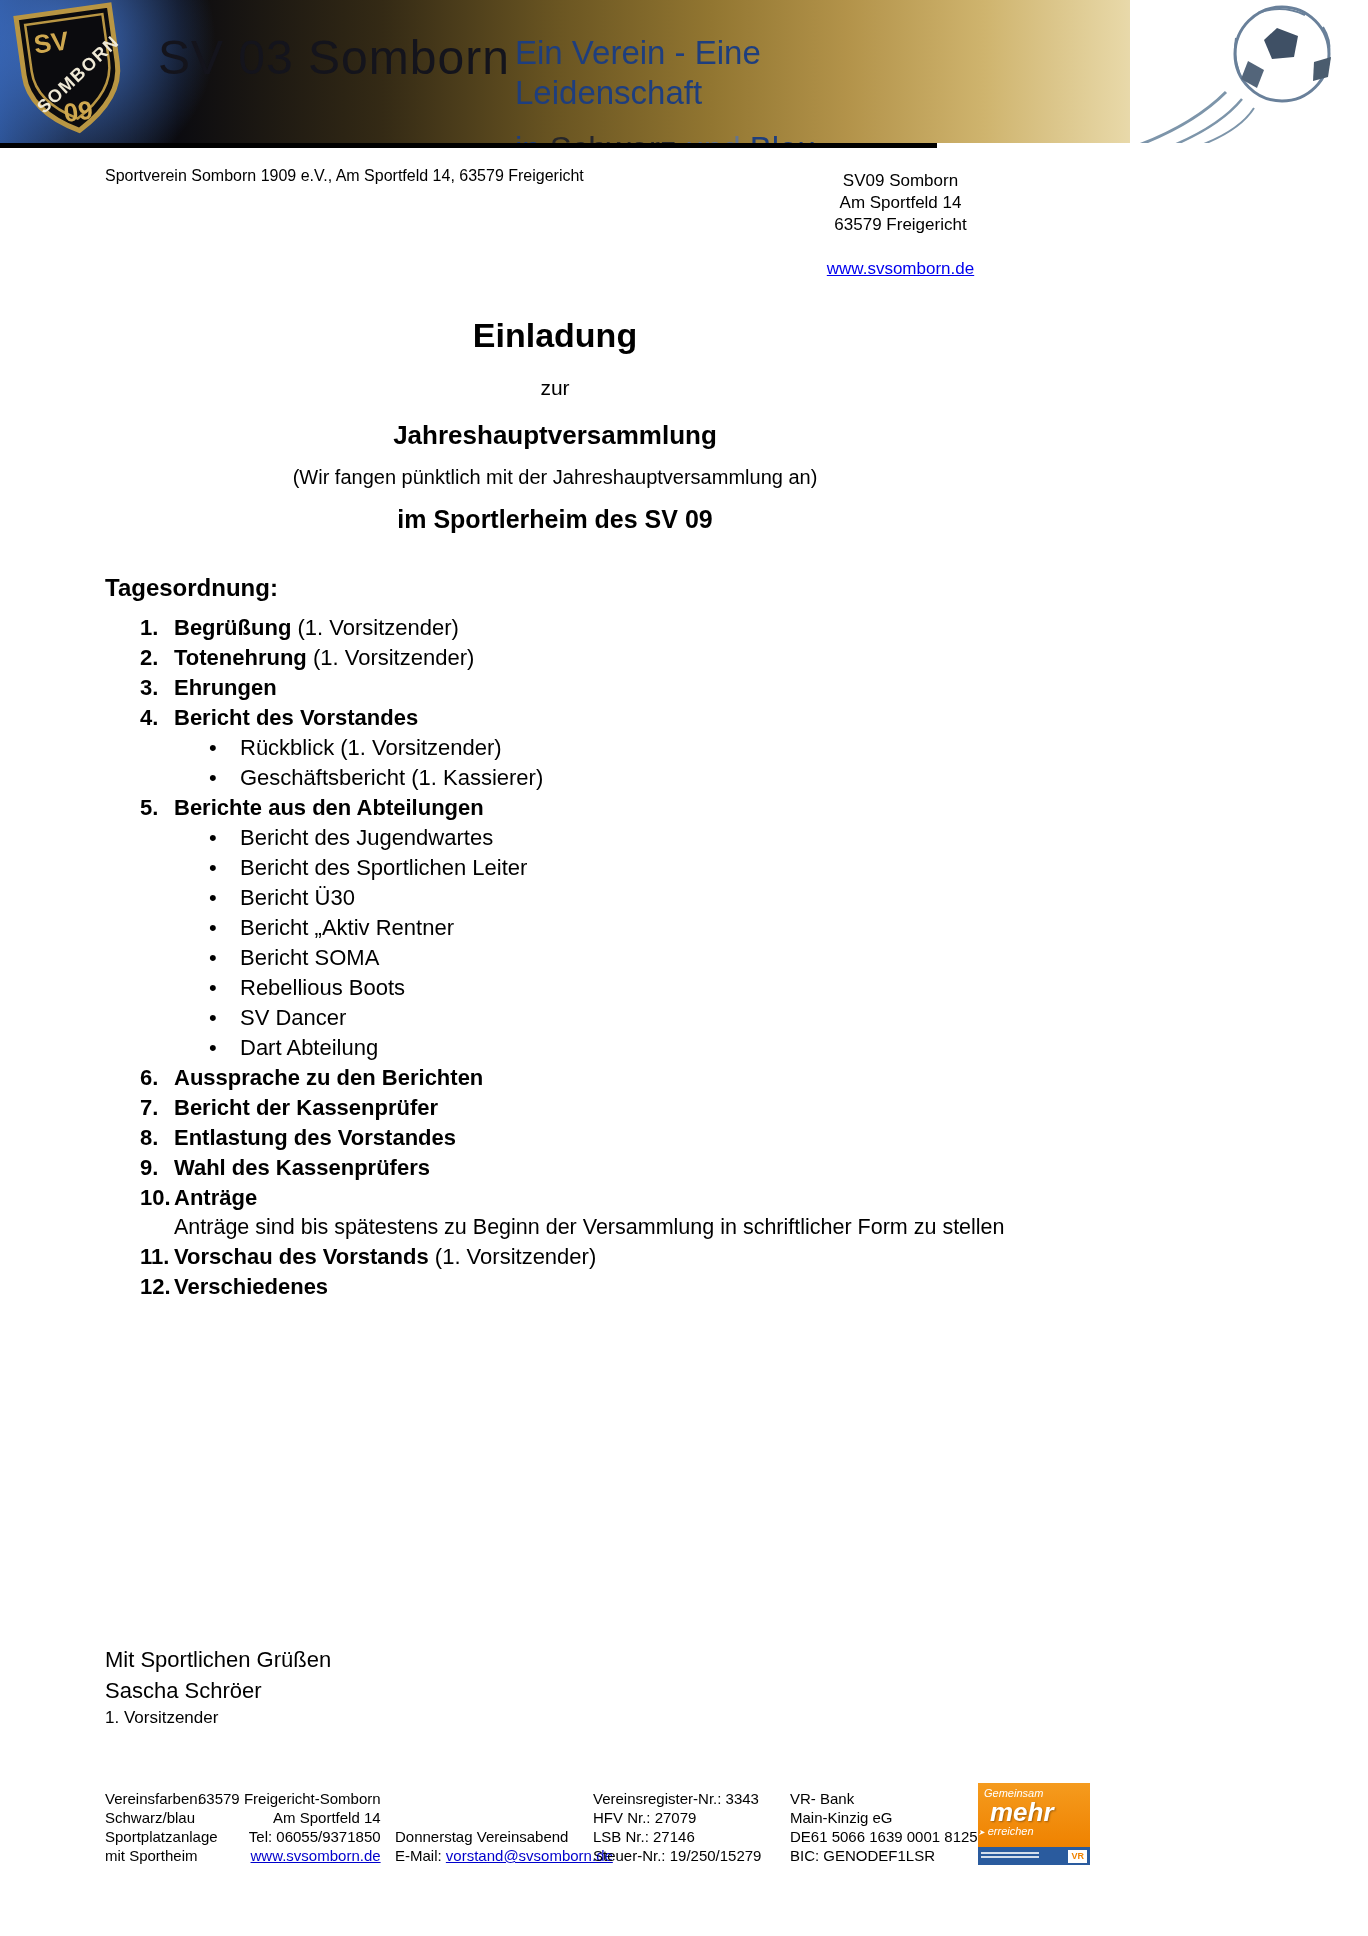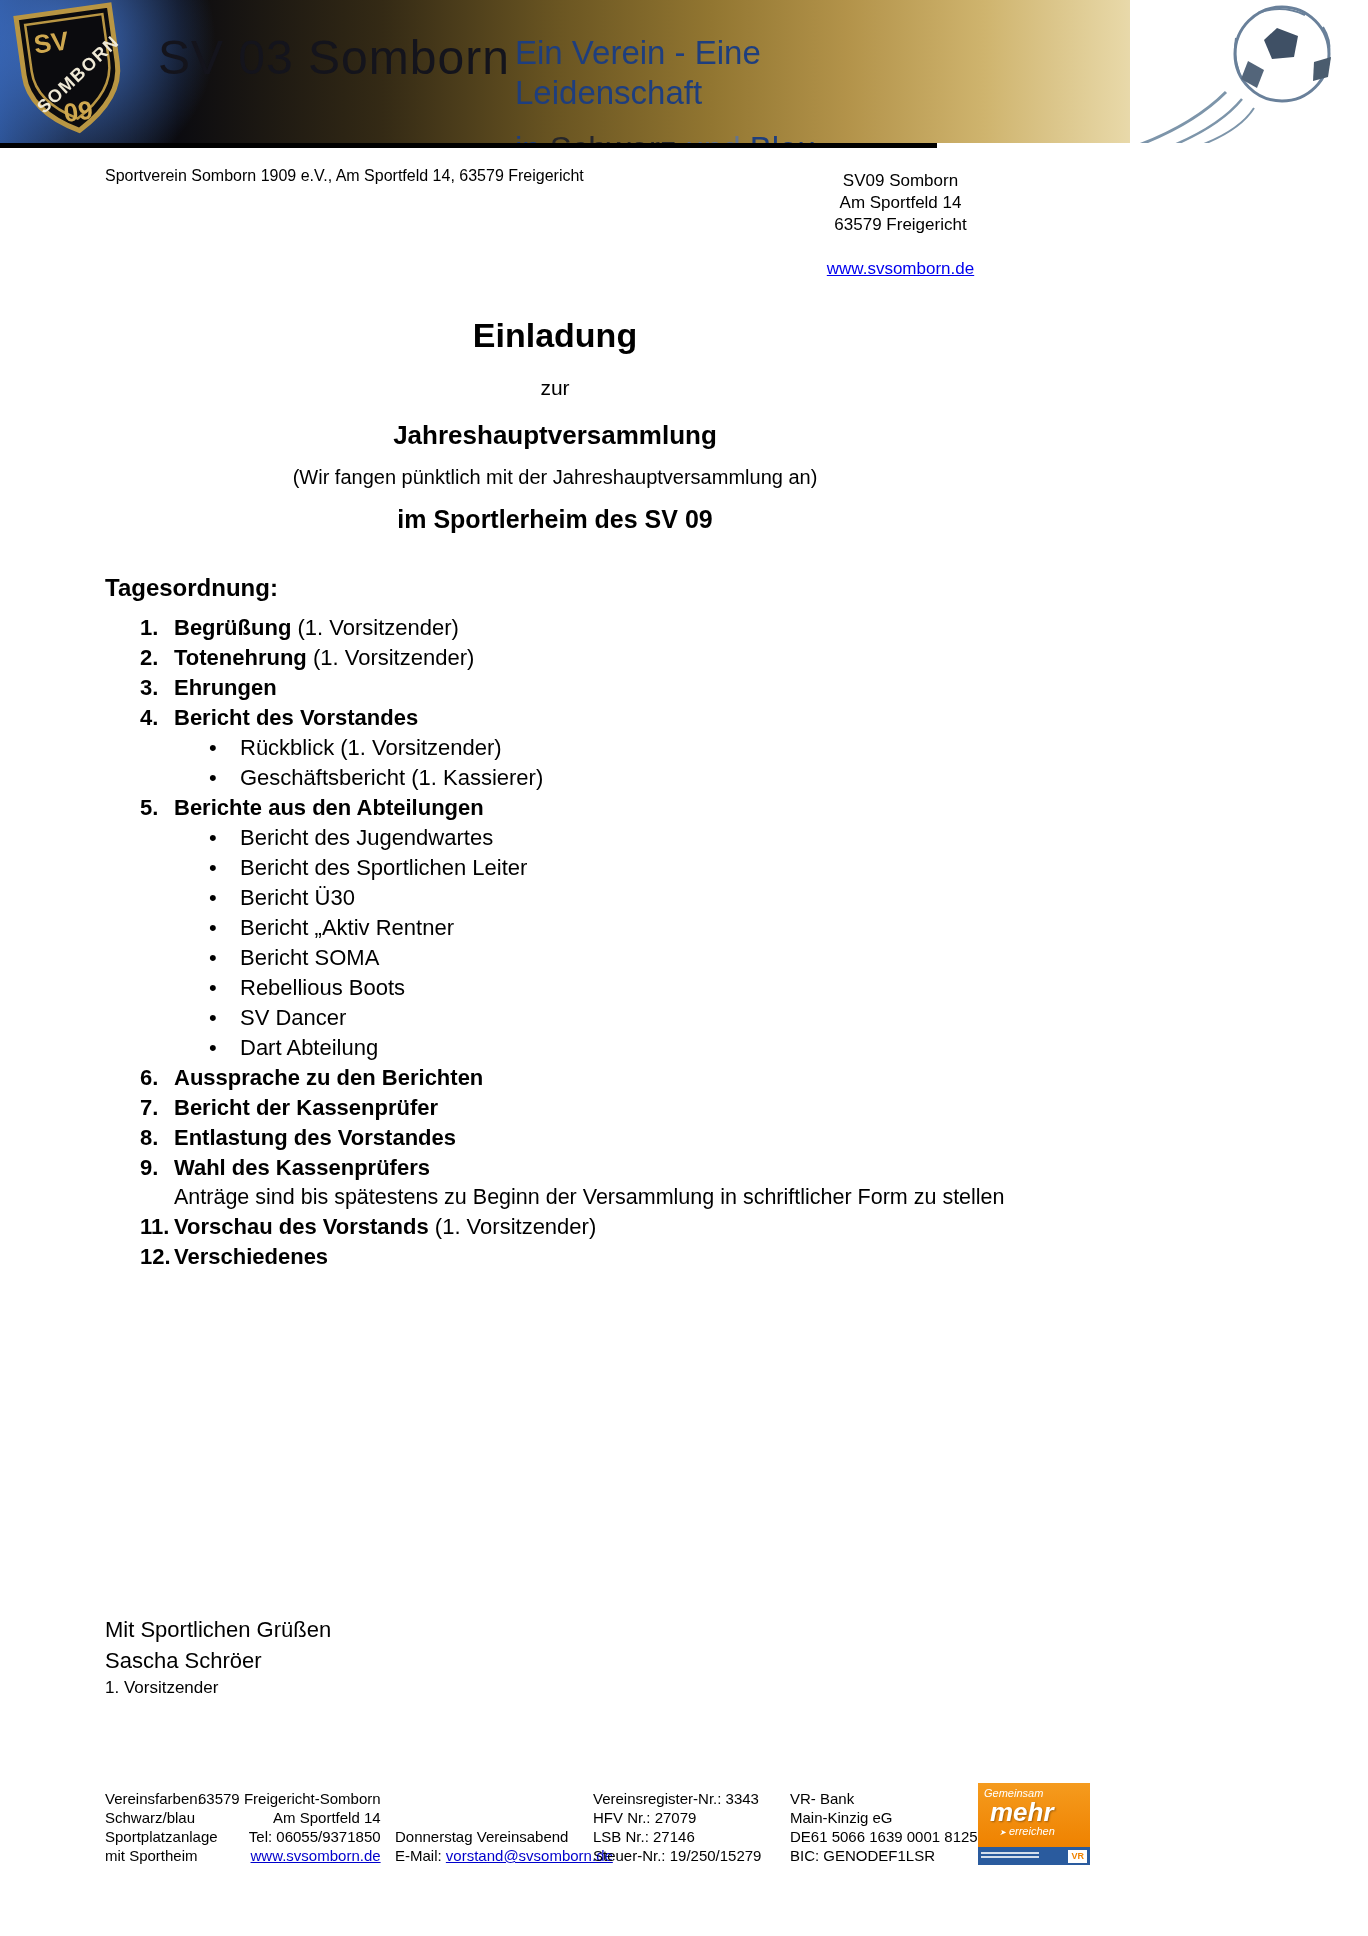--- a/index.html
+++ b/index.html
@@ -58,21 +58,21 @@
   .footer { position:absolute; left:0; top:1789px; width:1368px; height:110px; font-size:15px; line-height:19px; }
   .fcol { position:absolute; top:0; }
   .fcol1 { left:105px; } .fcol2 { left:198px;text-align:right; } .fcol3 { left:395px; padding-top:38px; }
   .fcol4 { left:593px; } .fcol5 { left:790px; }
   .flink { color:#0000cc; text-decoration:underline; cursor:pointer; }
 
   .vr-logo { position:absolute; left:978px; top:-6px; width:112px; height:84px; overflow:hidden; }
   .vr-top { position:relative; background:linear-gradient(180deg,#f59b1e,#ef8200); height:64px; color:#fff; }
   .vr-gemeinsam { font-size:11px; font-style:italic; padding:4px 0 0 6px; line-height:12px; }
   .vr-mehr { font-size:26px; font-weight:bold; font-style:italic; line-height:26px; padding-left:12px; text-shadow:1px 1px 2px rgba(0,0,0,.35); }
-  .vr-erreichen { font-size:11px; font-style:italic; text-align:center; padding-right:14px; line-height:13px; }
+  .vr-erreichen { font-size:11px; font-style:italic; text-align:left; padding-right:14px; line-height:13px; }
   .vr-arrow { display:inline-block; margin-right:3px; font-size:8px; }
   .vr-strip { background:#2a5b9e; height:18px; display:flex; align-items:center; justify-content:space-between; padding:4px 3px; }
   .vr-strip-lines { width:58px; height:8px;
     background:repeating-linear-gradient(180deg, rgba(255,255,255,.8) 0 2px, transparent 2px 4px); }
   .vr-mark { background:#fff; color:#f08300; font-size:9px; font-weight:bold; padding:1px 3px; line-height:11px; }
 </style>
 </head>
 <body>
 
 <div class="page">
@@ -204,20 +204,24 @@
         <span class="txt"><b>Bericht der Kassenprüfer</b></span>
       </div>
       <div class="agenda-item">
         <span class="num">8.</span>
         <span class="txt"><b>Entlastung des Vorstandes</b></span>
       </div>
       <div class="agenda-item">
         <span class="num">9.</span>
         <span class="txt"><b>Wahl des Kassenprüfers</b></span>
       </div>
+      <div class="agenda-item">
+        <span class="num">10.</span>
+        <span class="txt"><b>Anträge</b></span>
+      </div>
       <div class="agenda-note">Anträge sind bis spätestens zu Beginn der Versammlung in schriftlicher Form zu stellen</div>
       <div class="agenda-item">
         <span class="num">11.</span>
         <span class="txt"><b>Vorschau des Vorstands</b> (1. Vorsitzender)</span>
       </div>
       <div class="agenda-item">
         <span class="num">12.</span>
         <span class="txt"><b>Verschiedenes</b></span>
       </div>
     </div>

